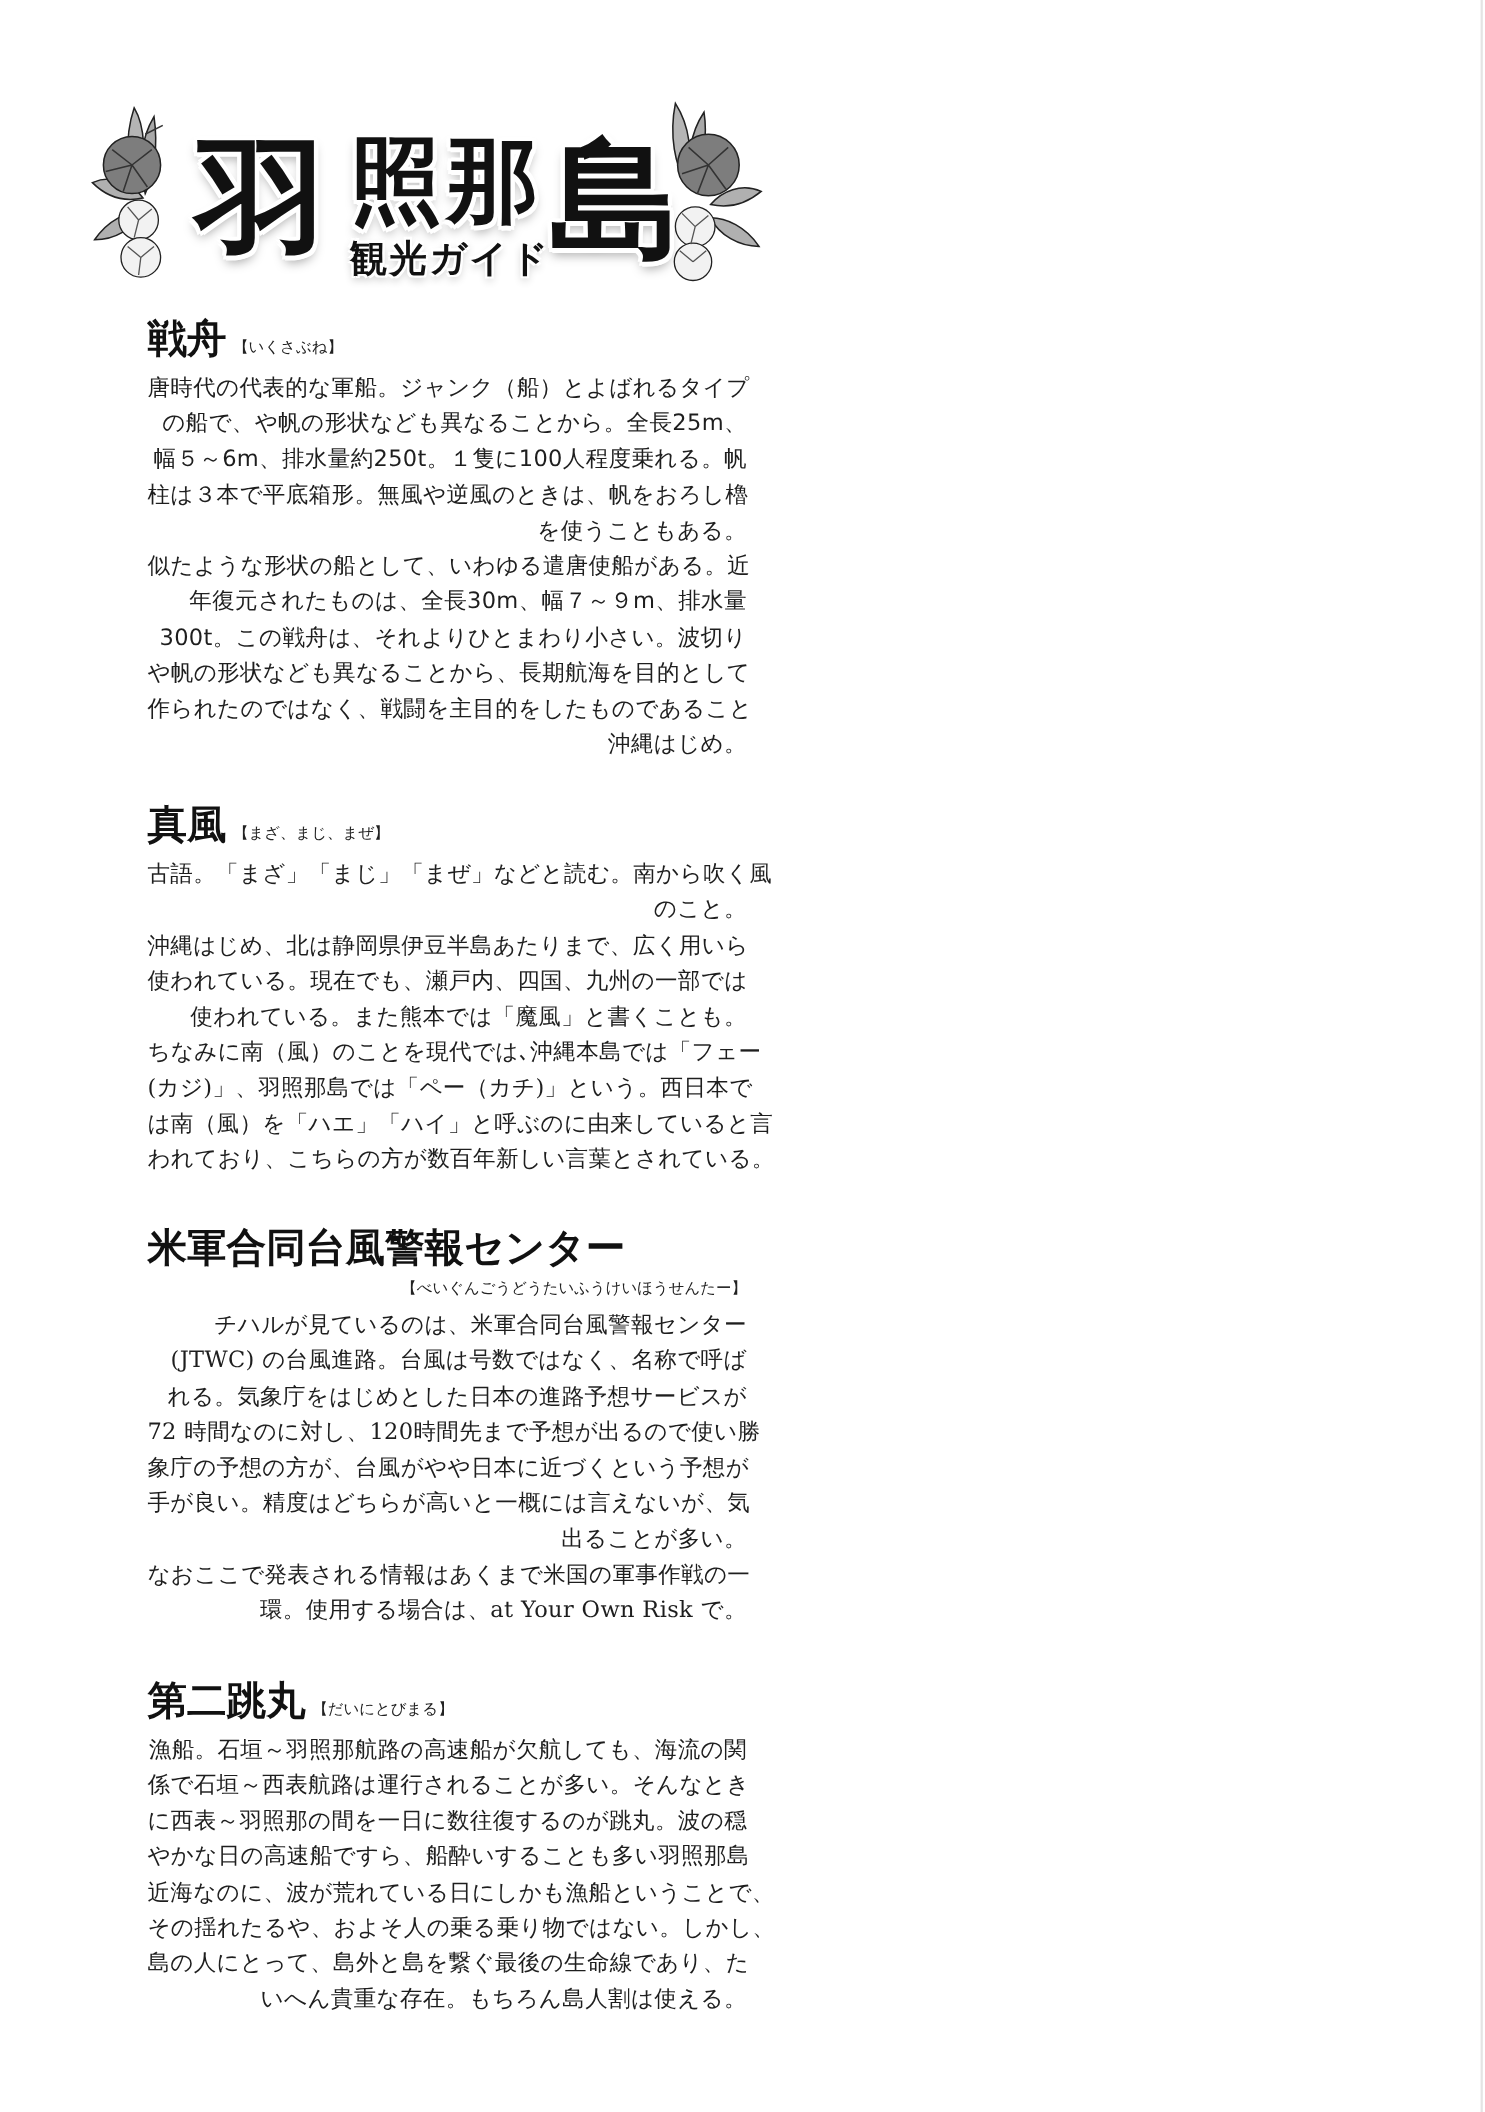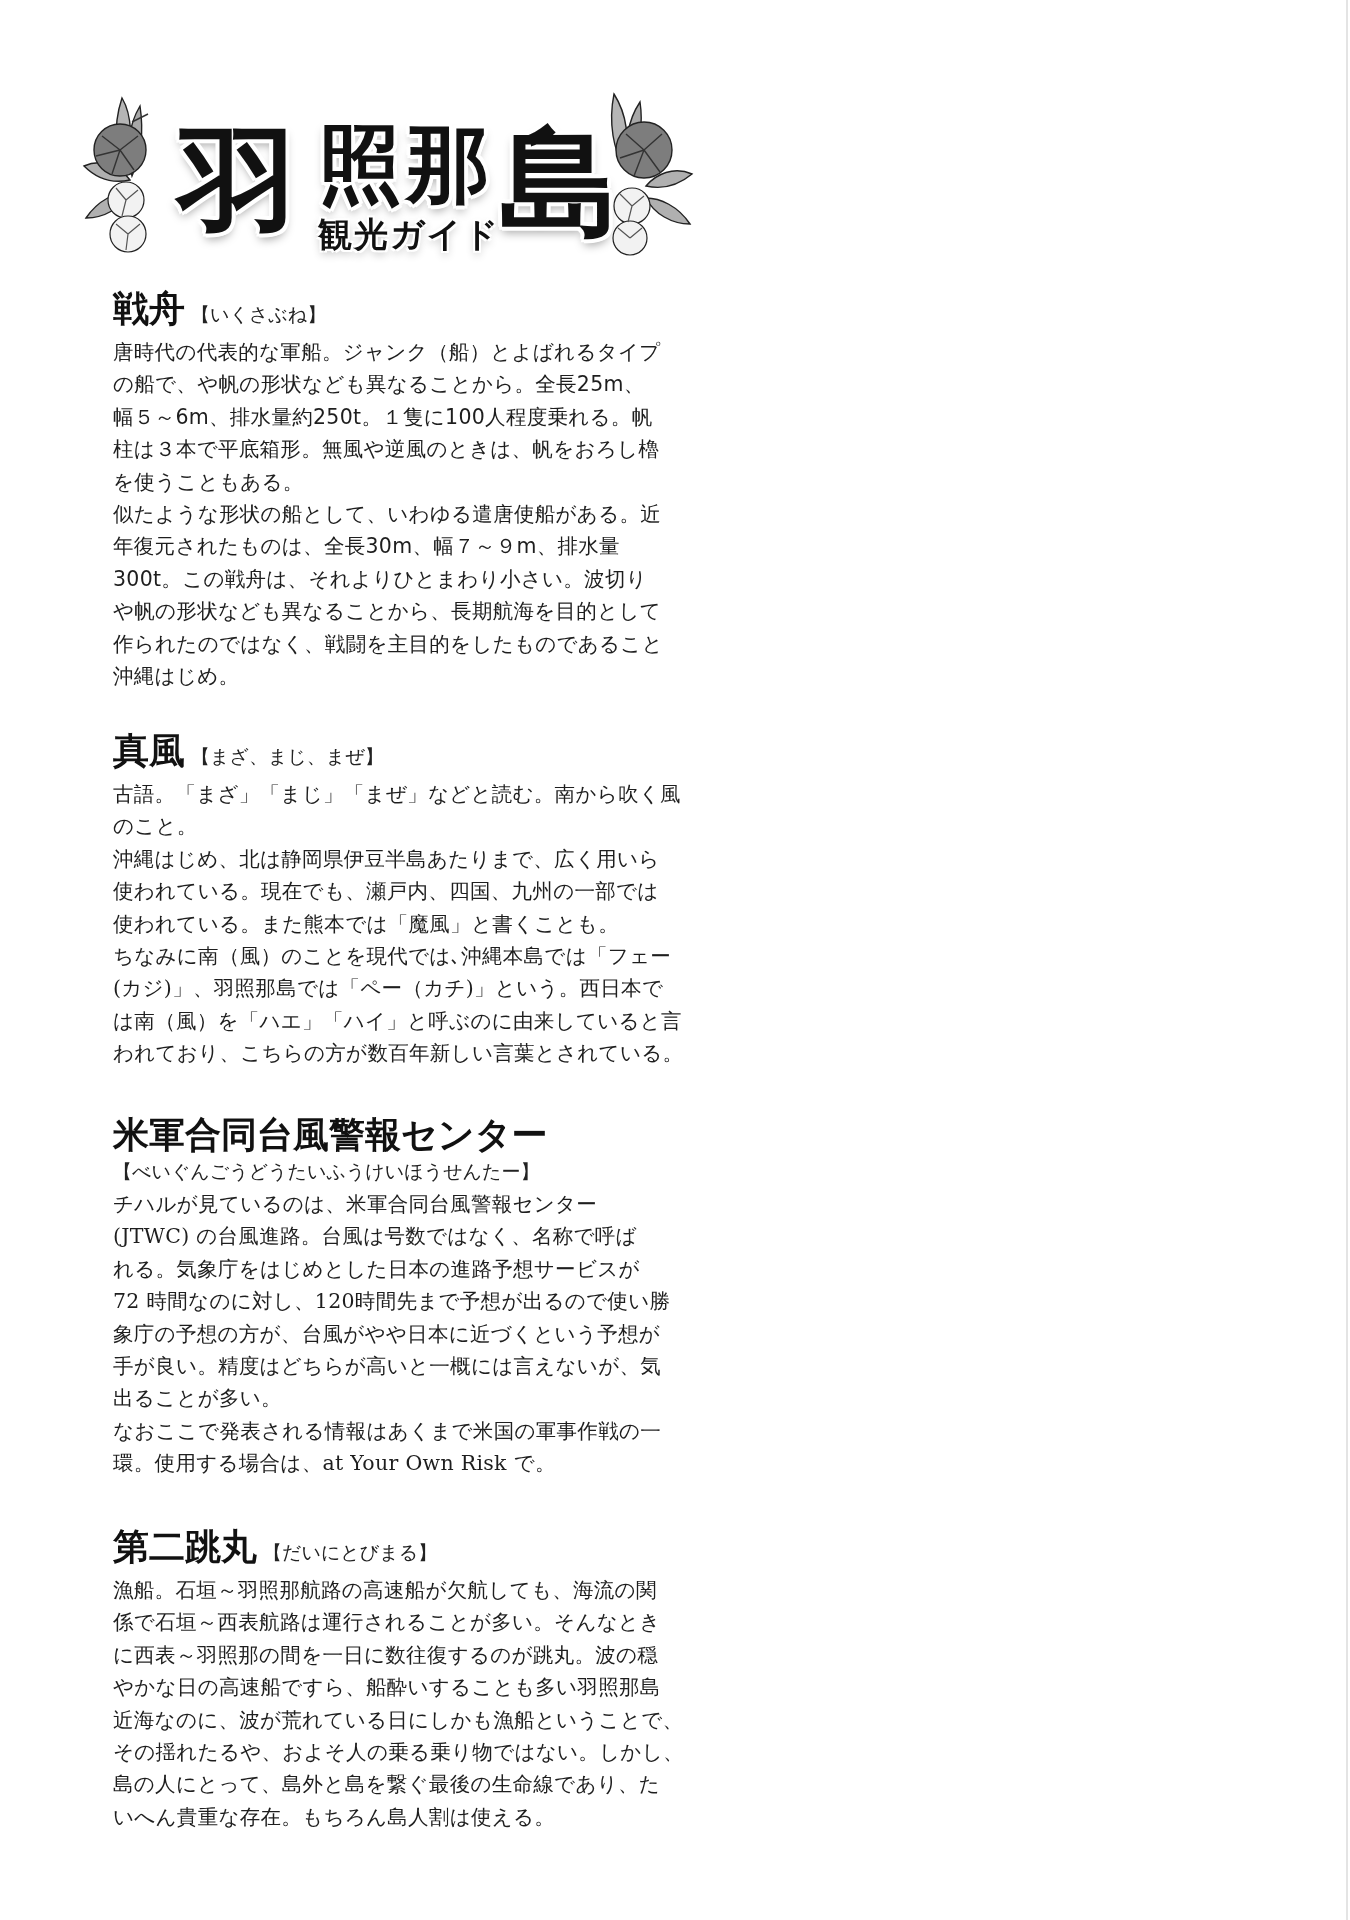--- a/index.html
+++ b/index.html
@@ -26,27 +26,27 @@
   }
   .logo-char.big { font-size: 120px; top: 14px; }
   .logo-char.mid { font-size: 84px; top: 14px; letter-spacing: 4px; }
   .logo-sub {
     position: absolute; left: 140px; top: 104px; font-size: 34px; font-weight: bold;
     font-family: "DejaVu Sans", sans-serif; color: #111; letter-spacing: 2px;
     text-shadow: 2px 2px 0 #fff, -2px -2px 0 #fff, 2px -2px 0 #fff, -2px 2px 0 #fff, 0 4px 8px rgba(0,0,0,0.3);
   }
 
   
-  .entry { position: absolute; left: 113px; width: 545px; }
+  .entry { position: absolute; left: 134px; width: 545px; text-align: right; }
   .entry-head { display: flex; align-items: baseline; white-space: nowrap; }
   .entry-title {
     font-family: "DejaVu Serif", serif; font-weight: bold; font-size: 36px; line-height: 44px; color: #111;
   }
   .entry-reading {
-    font-family: "DejaVu Serif", serif; font-size: 19px; color: #222; margin-left: 6px;
+    font-family: "DejaVu Serif", serif; font-size: 14px; color: #222; margin-left: 6px;
   }
   .entry-reading.block { display: block; margin-left: 0; line-height: 30px; }
   .entry-body { margin-top: 6px; }
   .entry-body .line {
     font-size: 20.5px; line-height: 32.4px; height: 32.4px; white-space: nowrap; color: #1e1e1e;
     font-family: "DejaVu Sans", sans-serif; letter-spacing: 0.3px;
   }
   .entry.serif-body .entry-body .line { font-family: "DejaVu Serif", serif; }
 </style>
 </head>

